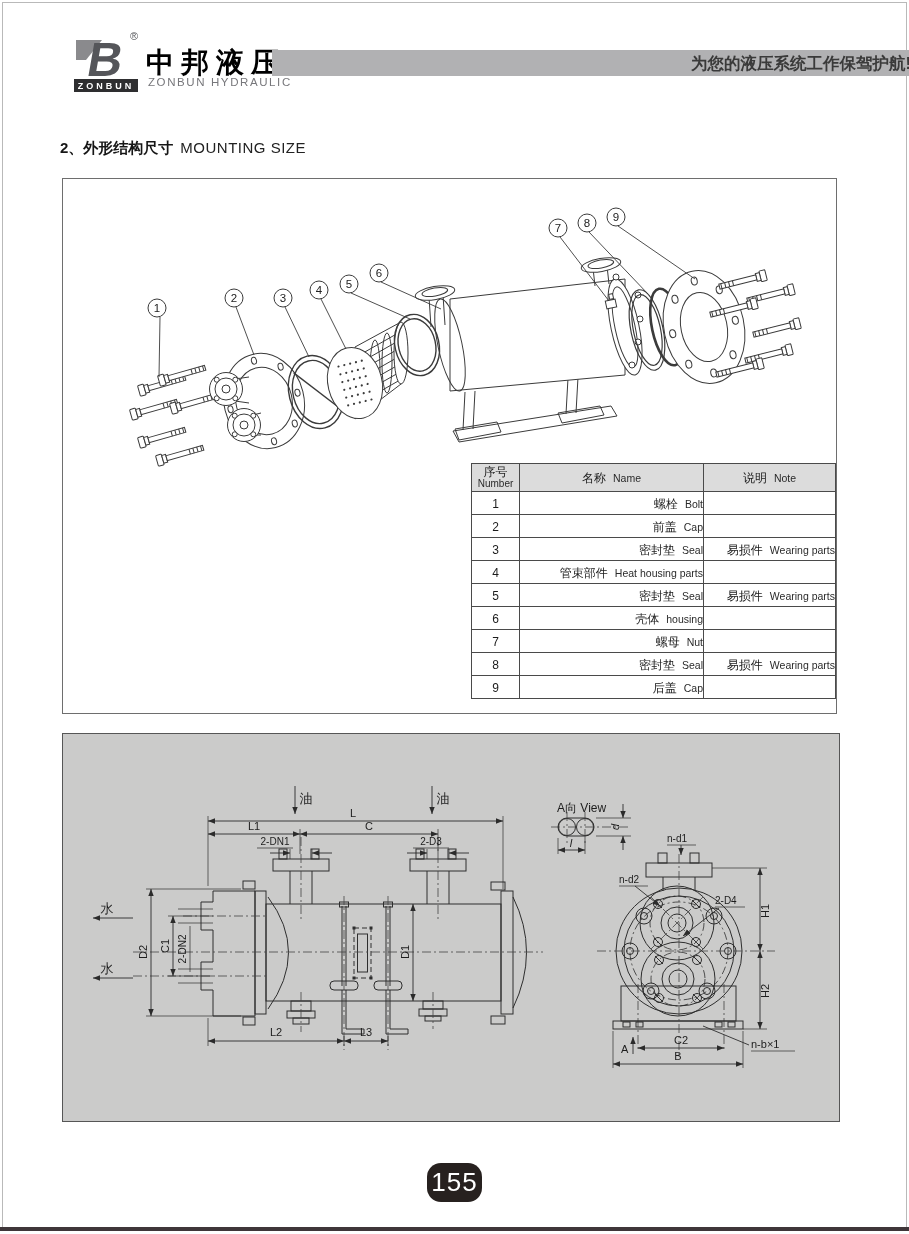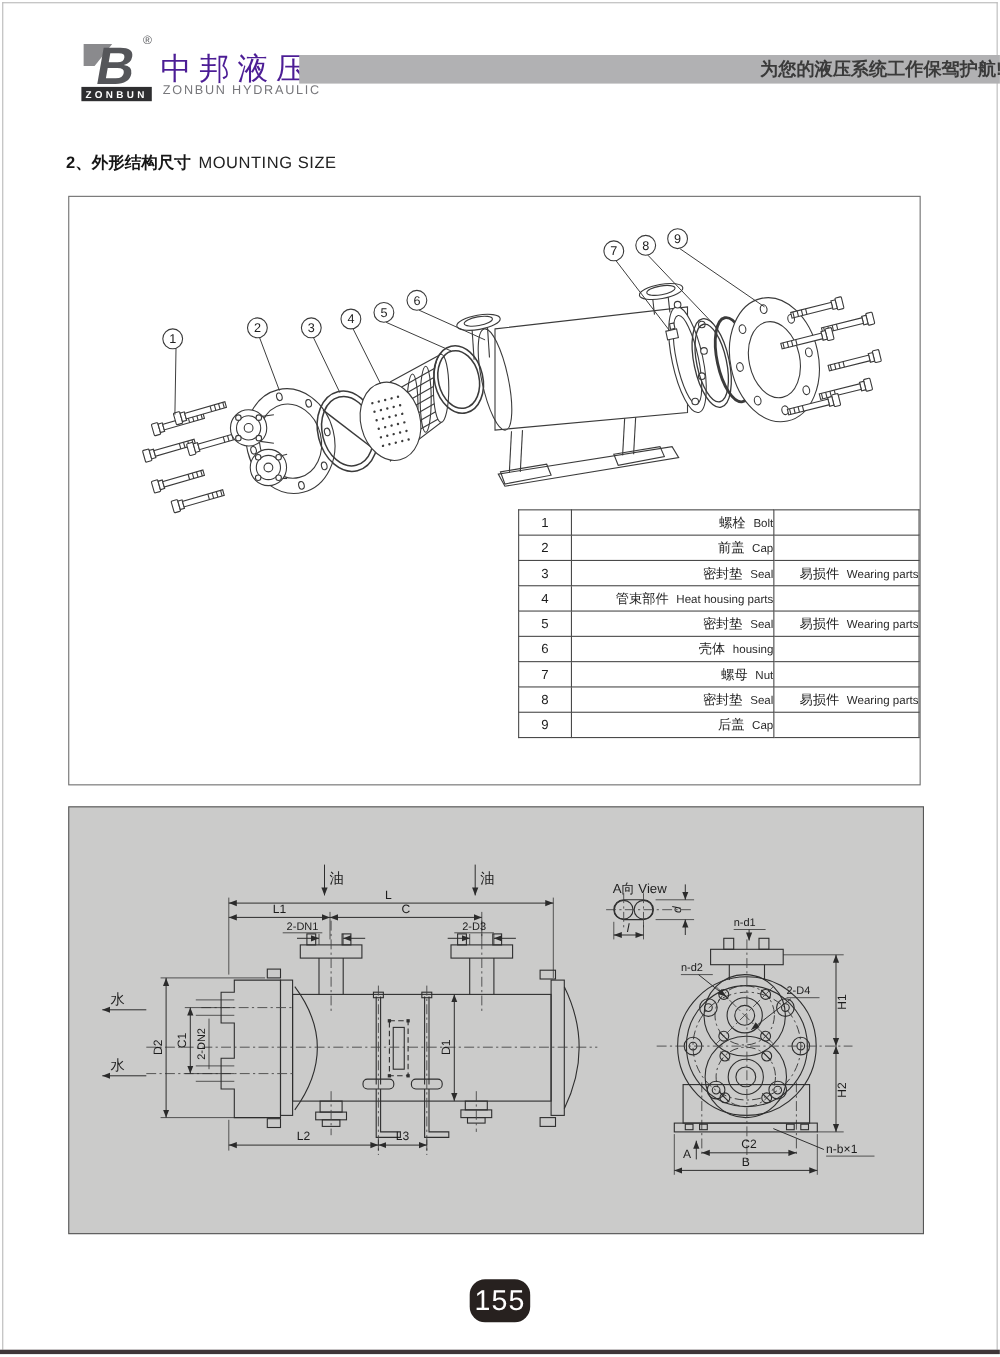--- a/index.html
+++ b/index.html
@@ -3,22 +3,22 @@
 <meta charset="utf-8">
 <style>
   html,body{margin:0;padding:0;}
   body{width:909px;height:1234px;position:relative;background:#fff;
        font-family:"Liberation Sans",sans-serif;color:#222;overflow:hidden;}
   .page-border{position:absolute;left:2px;top:2px;width:903px;height:1224px;
        border:1px solid #b9b9b9;border-bottom:none;}
   .bottom-rule{position:absolute;left:0;top:1227px;width:909px;height:4px;background:#3f3639;}
   
   .logo-svg{position:absolute;left:70px;top:26px;}
-  .brand-cn{position:absolute;left:146px;top:44px;font-size:28px;color:#4c1d95;
-       letter-spacing:7px;font-weight:400;}
+  .brand-cn{position:absolute;left:146px;top:44px;font-size:28px;color:#000000;
+       letter-spacing:7px;font-weight:700;}
   .brand-en{position:absolute;left:148px;top:76px;font-size:11.5px;color:#77777b;letter-spacing:1.6px;}
   .banner{position:absolute;left:272px;top:50px;width:657px;height:26px;background:#b1b1b3;
        text-align:right;line-height:26px;padding-right:0;}
   .banner span{display:inline-block;margin-right:18px;font-size:16.5px;font-weight:bold;color:#3a3a3a;}
   .section-title{position:absolute;left:60px;top:139px;font-size:15px;white-space:nowrap;}
   .section-title .cn{font-weight:600;color:#161616;}
   .section-title .en{margin-left:7px;letter-spacing:0.5px;color:#222;}
   
   .box1{position:absolute;left:62px;top:178px;width:773px;height:534px;border:1px solid #6e6e6e;background:#fff;}
   .box1 svg{position:absolute;left:0;top:0;}
@@ -297,20 +297,30 @@
         </g>
     <g transform="translate(553,38)">
           <circle r="9"></circle>
           <text y="4" stroke="none" fill="#222">9</text>
         </g>
   </g>
 </svg>
 
 <table class="parts">
   <tbody>
+        <tr class="hdr">
+    <td class="c-no">
+            <span class="stack">
+              <span class="cn">序号</span>
+              <span class="en">Number</span>
+            </span>
+          </td>
+    <td class="c-name"><span class="cn">名称</span><span class="en">Name</span></td>
+    <td class="c-note"><span class="cn">说明</span><span class="en">Note</span></td>
+  </tr>
   <tr>
           <td class="c-no"><span class="cn">1</span></td>
           <td class="c-name"><span class="cn">螺栓</span><span class="en">Bolt</span></td>
           <td class="c-note"><span class="cn"></span><span class="en"></span></td>
         </tr>
   <tr>
           <td class="c-no"><span class="cn">2</span></td>
           <td class="c-name"><span class="cn">前盖</span><span class="en">Cap</span></td>
           <td class="c-note"><span class="cn"></span><span class="en"></span></td>
         </tr>

